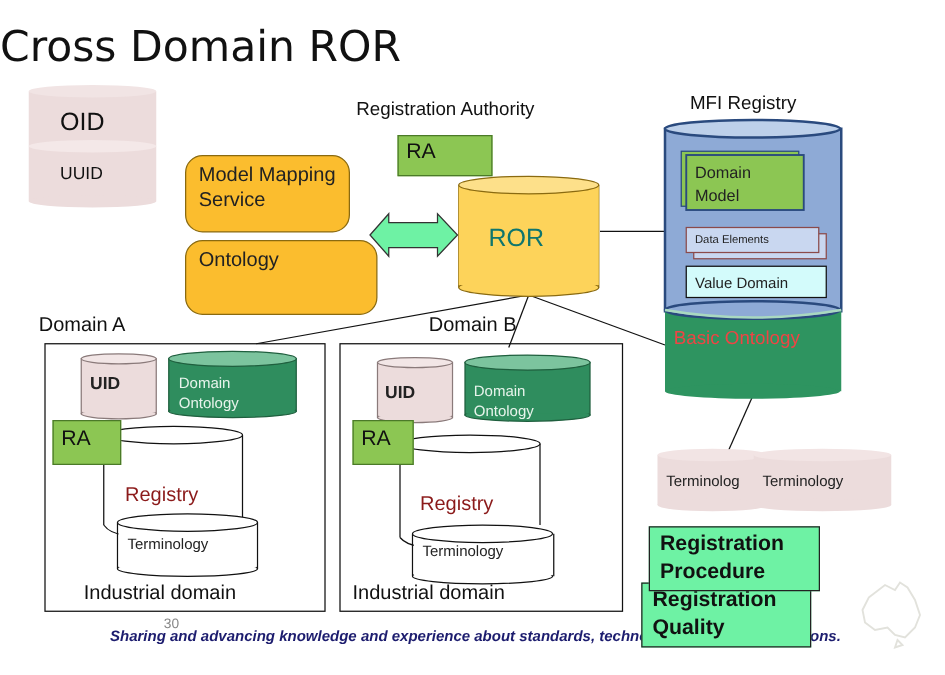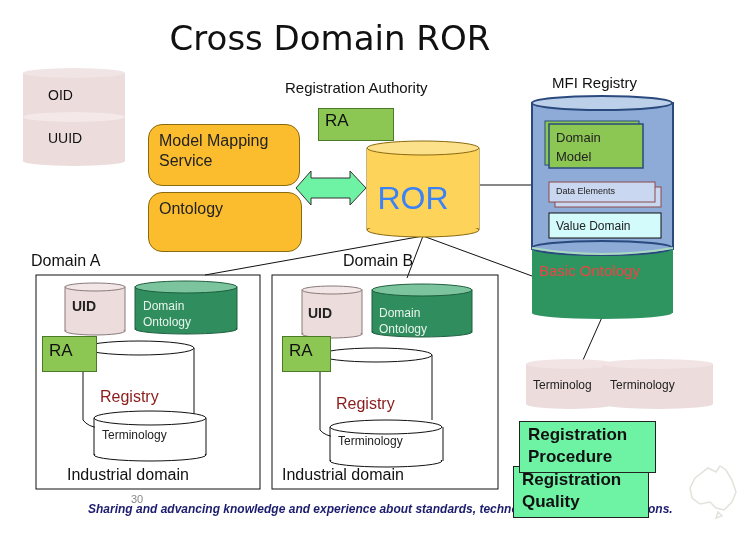--- a/index.html
+++ b/index.html
@@ -1,18 +1,18 @@
 <!DOCTYPE html>
 <html><head>
   <meta charset="utf-8">
   <style>
     html, body { margin: 0; padding: 0; background: #ffffff; }
     body { width: 756px; height: 540px; position: relative; overflow: hidden; font-family: "Liberation Sans", sans-serif; }
     .abs { position: absolute; }
-    .title { left: 0; width: 660px; top: 18px; text-align: center; font-family: "DejaVu Sans", sans-serif; font-size: 34px; color: #111; }
+    .title { left: 0; width: 660px; top: 18px; font-family: "DejaVu Sans", sans-serif; font-size: 34px; color: #111; }
     .lbl { font-size: 15px; color: #111; white-space: nowrap; }
     svg.layer { position: absolute; left: 0; top: 0; }
     .orange-box { background: #fbbd2e; border: 1px solid #8a6a10; border-radius: 14px; box-sizing: border-box; padding: 6px 10px; font-size: 16px; line-height: 20px; color: #222; }
     .green-box { background: #8cc653; border: 1px solid #4b7a28; box-sizing: border-box; padding: 2px 6px; font-size: 17px; color: #111; }
     .mint-box { background: #6ef2a4; border: 1px solid #222; box-sizing: border-box; padding: 2px 8px; font-size: 17px; font-weight: bold; line-height: 22px; color: #111; }
     .footer { left: 88px; top: 502px; font-size: 12px; font-style: italic; font-weight: bold; color: #1c1c6e; white-space: nowrap; }
     .pagenum { left: 131px; top: 493px; font-size: 11px; color: #888; text-align: right; }
   </style>
 </head>
 <body>
@@ -121,30 +121,30 @@
     <rect x="603" y="364" width="110" height="40" fill="#ecdcdc"></rect>
     <ellipse cx="658" cy="364" rx="55" ry="5" fill="#f2e4e4"></ellipse>
     <ellipse cx="658" cy="404" rx="55" ry="5" fill="#ecdcdc"></ellipse>
   </g>
 
   <path d="M 695 478 L 708 468 L 716 472 L 720 466 L 726 470 L 732 480 L 736 492 L 732 502 L 724 510 L 716 508 L 710 502 L 700 504 L 692 498 L 690 488 Z M 718 512 L 722 516 L 716 518 Z" fill="none" stroke="#e2e2dc" stroke-width="1.5"></path>
 </svg>
 
 <div class="abs title">Cross Domain ROR</div>
 
-<div class="abs lbl" style="left:48px;top:87px;font-size:14px;">OID</div>
+<div class="abs lbl" style="left:48px;top:87px;font-size:20px;">OID</div>
 <div class="abs lbl" style="left:48px;top:130px;font-size:14px;">UUID</div>
 
 <div class="abs lbl" style="left:285px;top:79px;font-size:15px;">Registration Authority</div>
 <div class="abs green-box" style="left:318px;top:108px;width:76px;height:33px;">
   <span>RA</span>
 </div>
-<div class="abs" style="left:367px;top:180px;width:92px;text-align:center;font-size:32px;color:#3b82f6;">ROR</div>
+<div class="abs" style="left:367px;top:180px;width:92px;text-align:center;font-size:20px;color:#0f766e;">ROR</div>
 
-<div class="abs orange-box" style="left:148px;top:124px;width:152px;height:62px;">
+<div class="abs orange-box" style="left:148px;top:124px;width:132px;height:62px;">
   <div>Model Mapping</div>
   <div>Service</div>
 </div>
 <div class="abs orange-box" style="left:148px;top:192px;width:154px;height:60px;">
   <div>Ontology</div>
 </div>
 
 <div class="abs lbl" style="left:552px;top:74px;font-size:15px;">MFI Registry</div>
 <div class="abs" style="left:556px;top:128px;font-size:13px;line-height:19px;color:#222;">
   <div>Domain</div>

